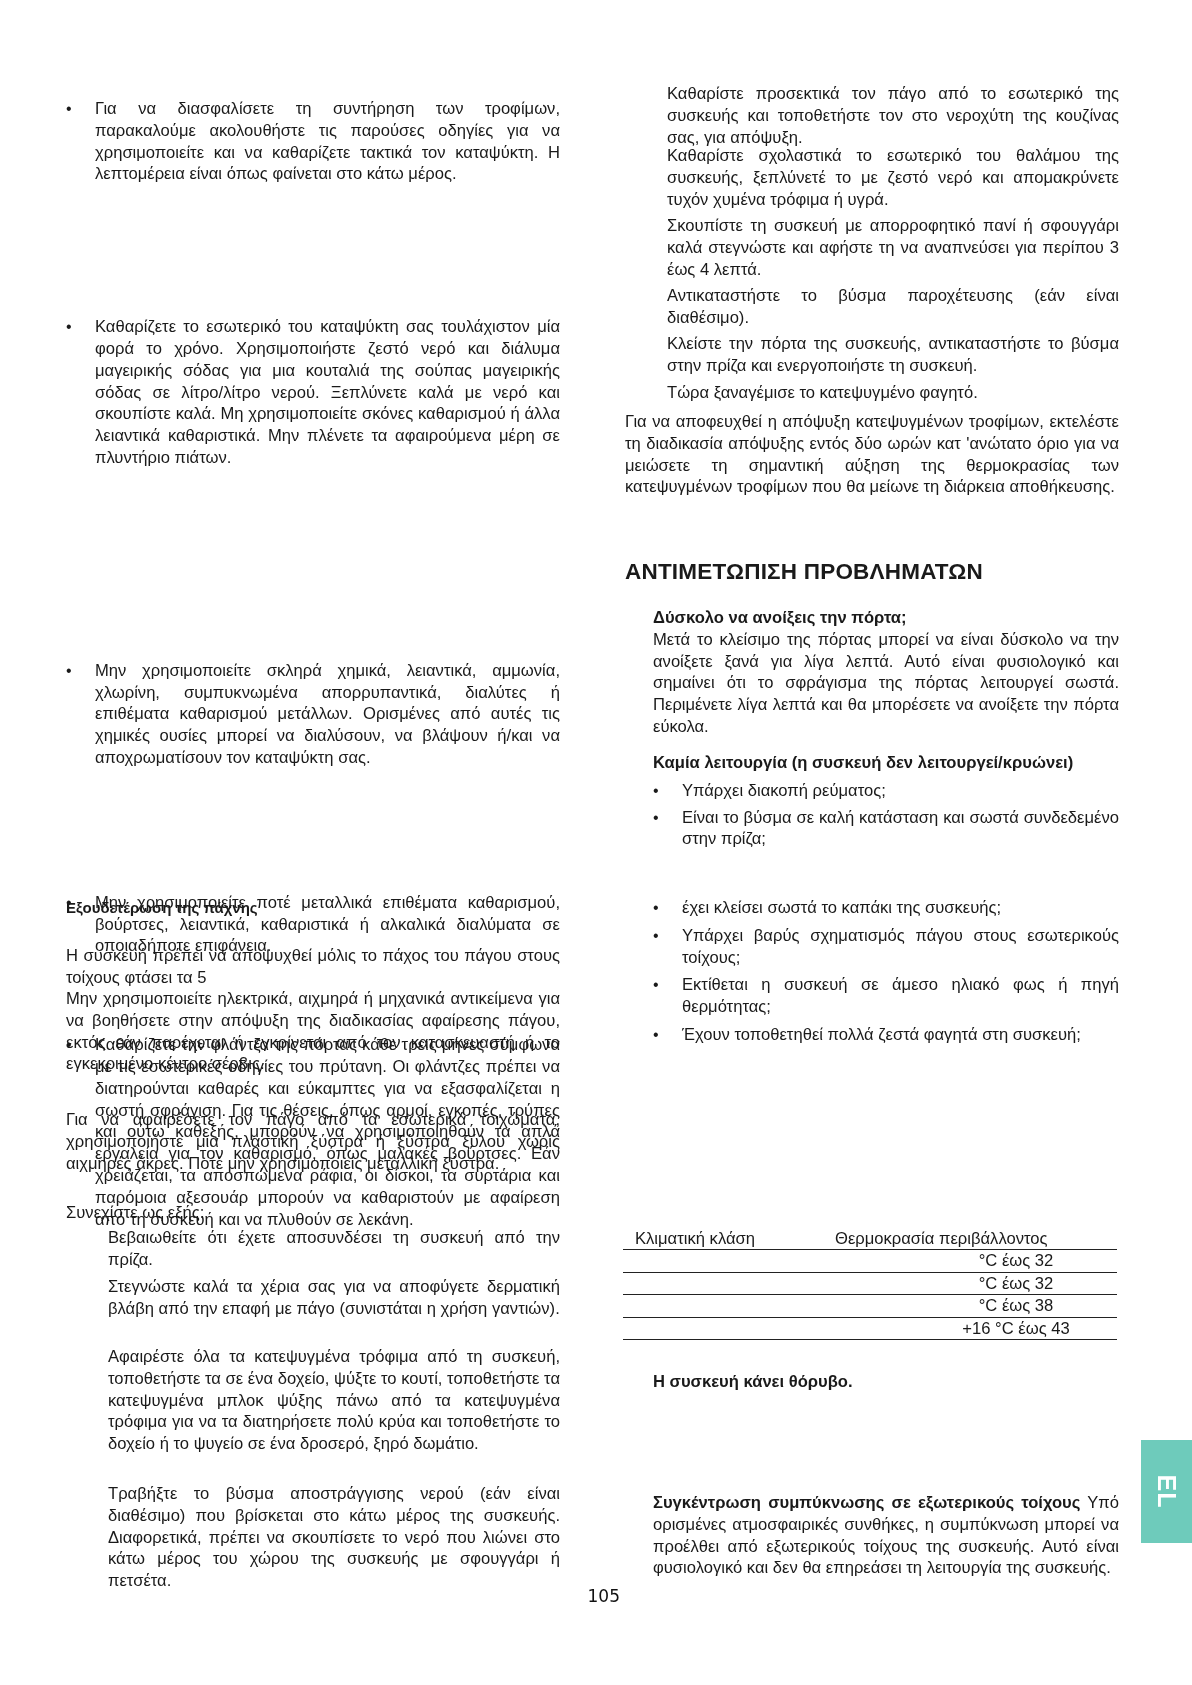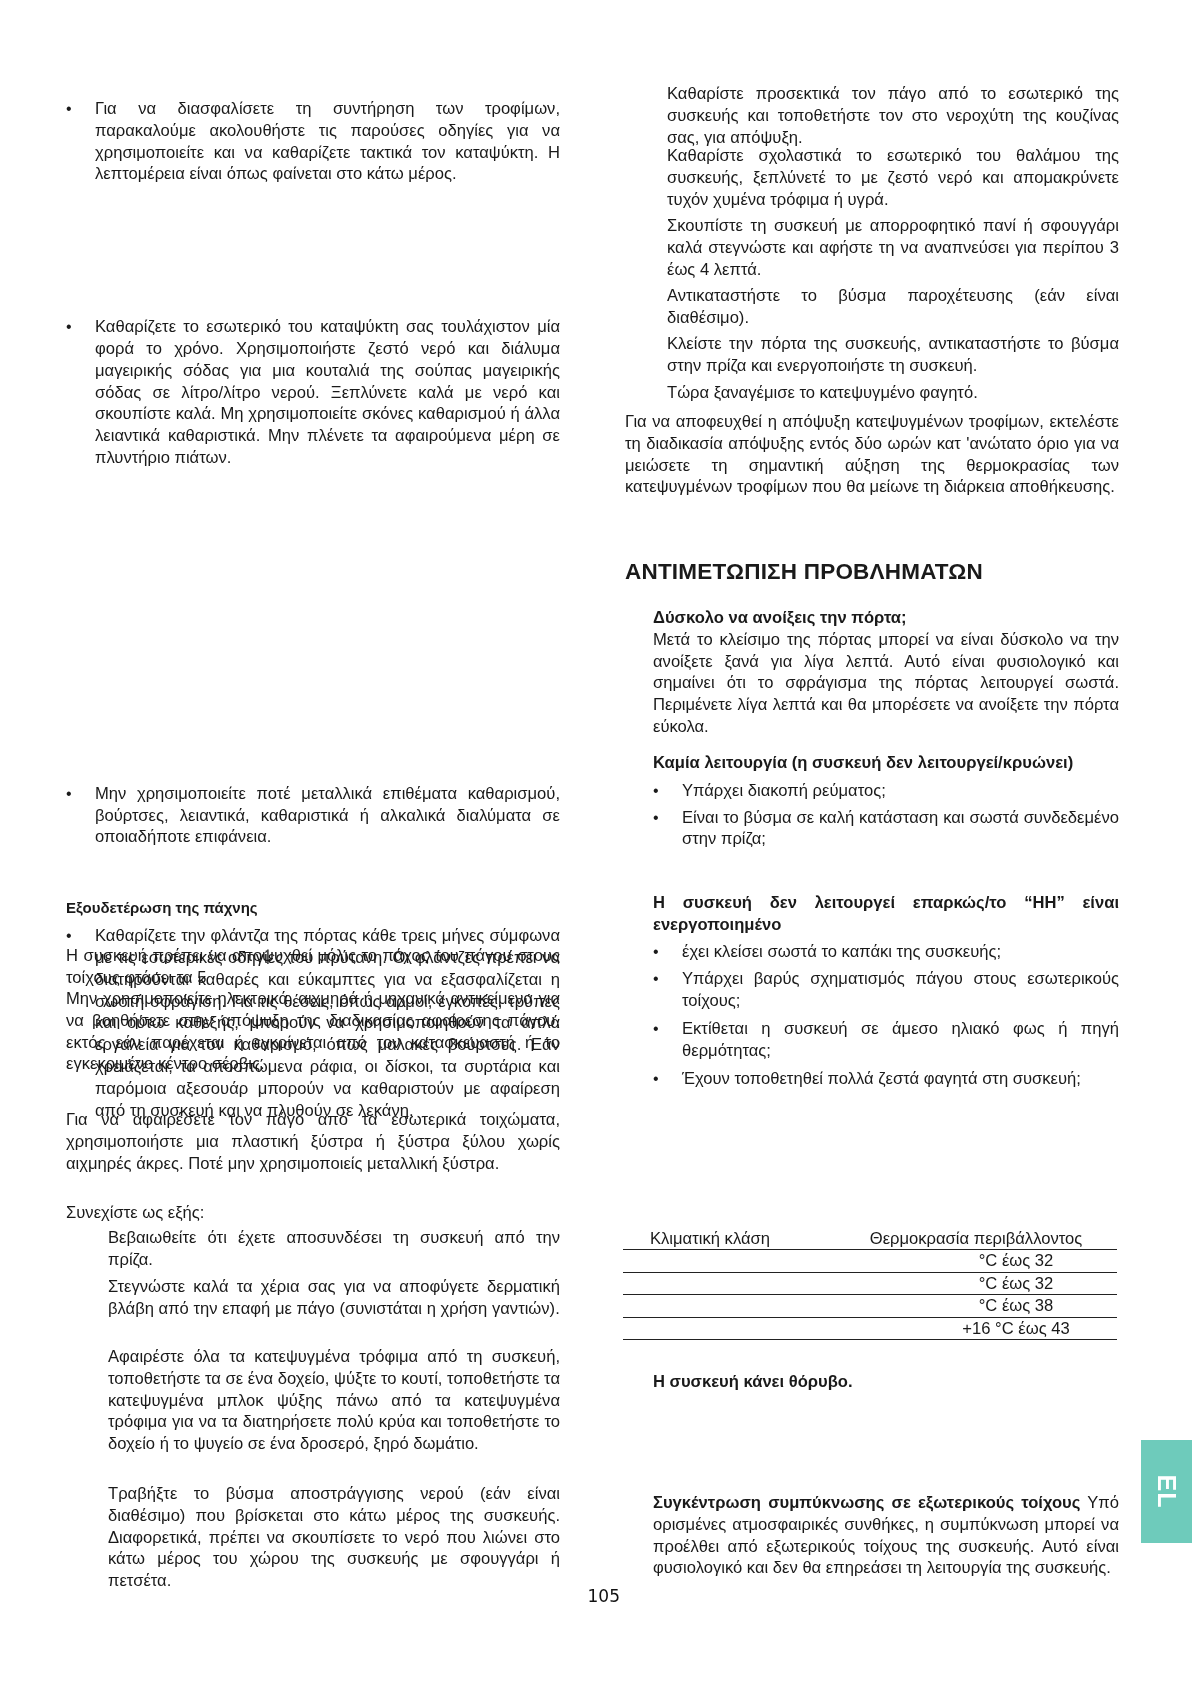--- a/index.html
+++ b/index.html
@@ -29,21 +29,21 @@
 
   .indent { padding-left: 42px; }
   .indent-r { padding-left: 42px; }
 
   .subhead { font-weight: bold; }
 
   table.climate {
     border-collapse: collapse; width: 494px; font-size: 16.6px; line-height: 21px;
   }
   table.climate th {
-    font-weight: normal; text-align: center; vertical-align: top; padding: 0 0 0 12px;
+    font-weight: normal; text-align: left; vertical-align: top; padding: 0 0 0 12px;
     border-bottom: 1.5px solid #222;
   }
   table.climate th.temp-h { padding-left: 50px; }
   table.climate td {
     border-bottom: 1.5px solid #222; padding: 0; height: 21.5px;
   }
   table.climate td.temp { text-align: center; padding-left: 130px; }
 
   .page-number {
     position: absolute; left: 572px; top: 1586px; width: 48px; text-align: right;
@@ -58,20 +58,21 @@
     transform: rotate(90deg); display: inline-block;
   }
 </style>
 </head>
 <body>
 
 <div class="col col-left">
   <ul class="bullets">
     <li class="abs" style="top:98px;">Για να διασφαλίσετε τη συντήρηση των τροφίμων, παρακαλούμε ακολουθήστε τις παρούσες οδηγίες για να χρησιμοποιείτε και να καθαρίζετε τακτικά τον καταψύκτη. Η λεπτομέρεια είναι όπως φαίνεται στο κάτω μέρος.</li>
     <li class="abs" style="top:229px;">Καθαρίζετε το εσωτερικό του καταψύκτη σας τουλάχιστον μία φορά το χρόνο. Χρησιμοποιήστε ζεστό νερό και διάλυμα μαγειρικής σόδας  για μια κουταλιά της σούπας μαγειρικής σόδας σε λίτρο/λίτρο νερού. Ξεπλύνετε καλά με νερό και σκουπίστε καλά. Μη χρησιμοποιείτε σκόνες καθαρισμού ή άλλα λειαντικά καθαριστικά. Μην πλένετε τα αφαιρούμενα μέρη σε πλυντήριο πιάτων.</li>
+    <li class="abs" style="top:420px;">Μην χρησιμοποιείτε σκληρά χημικά, λειαντικά, αμμωνία, χλωρίνη, συμπυκνωμένα απορρυπαντικά, διαλύτες ή επιθέματα καθαρισμού μετάλλων. Ορισμένες από αυτές τις χημικές ουσίες μπορεί να διαλύσουν, να βλάψουν ή/και να αποχρωματίσουν τον καταψύκτη σας.</li>
     <li class="abs" style="top:543px;">Μην χρησιμοποιείτε ποτέ μεταλλικά επιθέματα καθαρισμού, βούρτσες, λειαντικά, καθαριστικά ή αλκαλικά διαλύματα σε οποιαδήποτε επιφάνεια.</li>
     <li class="abs" style="top:620px;">Καθαρίζετε την φλάντζα της πόρτας κάθε τρεις μήνες σύμφωνα με τις εσωτερικές οδηγίες του πρύτανη. Οι φλάντζες πρέπει να διατηρούνται καθαρές και εύκαμπτες για να εξασφαλίζεται η σωστή σφράγιση. Για τις θέσεις, όπως αρμοί, εγκοπές, τρύπες και ούτω καθεξής, μπορούν να χρησιμοποιηθούν τα απλά εργαλεία για τον καθαρισμό, όπως μαλακές βούρτσες. Εάν χρειάζεται, τα αποσπώμενα ράφια, οι δίσκοι, τα συρτάρια και παρόμοια αξεσουάρ μπορούν να καθαριστούν με αφαίρεση από τη συσκευή και να πλυθούν σε λεκάνη.</li>
   </ul>
 
   <h2 class="section-title abs" style="top:894px;">Εξουδετέρωση της πάχνης</h2>
 
   <p class="abs" style="top:945px;">Η συσκευή πρέπει να αποψυχθεί μόλις το πάχος του πάγου στους τοίχους φτάσει τα 5</p>
   <p class="abs" style="top:988px;">Μην χρησιμοποιείτε ηλεκτρικά, αιχμηρά ή μηχανικά αντικείμενα για να βοηθήσετε στην απόψυξη της διαδικασίας αφαίρεσης πάγου, εκτός εάν παρέχεται ή εγκρίνεται από τον κατασκευαστή ή το εγκεκριμένο κέντρο σέρβις.</p>
   <p class="abs" style="top:1109px;">Για να αφαιρέσετε τον πάγο από τα εσωτερικά τοιχώματα, χρησιμοποιήστε μια πλαστική ξύστρα ή ξύστρα ξύλου χωρίς αιχμηρές άκρες. Ποτέ μην χρησιμοποιείς μεταλλική ξύστρα.</p>
   <p class="abs" style="top:1202px;">Συνεχίστε ως εξής:</p>
@@ -101,21 +102,20 @@
 
   <div class="abs" style="top:752px; padding-left:28px;">
     <p class="subhead" style="text-align:justify; text-align-last:auto;">Καμία λειτουργία (η συσκευή δεν λειτουργεί/κρυώνει)</p>
     <ul class="bullets" style="margin-top:6px;">
       <li style="margin-bottom:5px;">Υπάρχει διακοπή ρεύματος;</li>
       <li>Είναι το βύσμα σε καλή κατάσταση και σωστά συνδεδεμένο στην πρίζα;</li>
     </ul>
   </div>
 
   <div class="abs" style="top:892px; padding-left:28px;">
-    <p class="subhead">Η συσκευή δεν λειτουργεί επαρκώς/το “HH” είναι ενεργοποιημένο</p>
     <ul class="bullets" style="margin-top:5px;">
       <li style="margin-bottom:6px;">έχει κλείσει σωστά το καπάκι της συσκευής;</li>
       <li style="margin-bottom:6px;">Υπάρχει βαρύς σχηματισμός πάγου στους εσωτερικούς τοίχους;</li>
       <li style="margin-bottom:6px;">Εκτίθεται η συσκευή σε άμεσο ηλιακό φως ή πηγή θερμότητας;</li>
       <li style="margin-bottom:6px;">Έχουν τοποθετηθεί πολλά ζεστά φαγητά στη συσκευή;</li>
     </ul>
   </div>
 
   <div class="abs" style="top:1228px; left:-2px;">
     <table class="climate">

